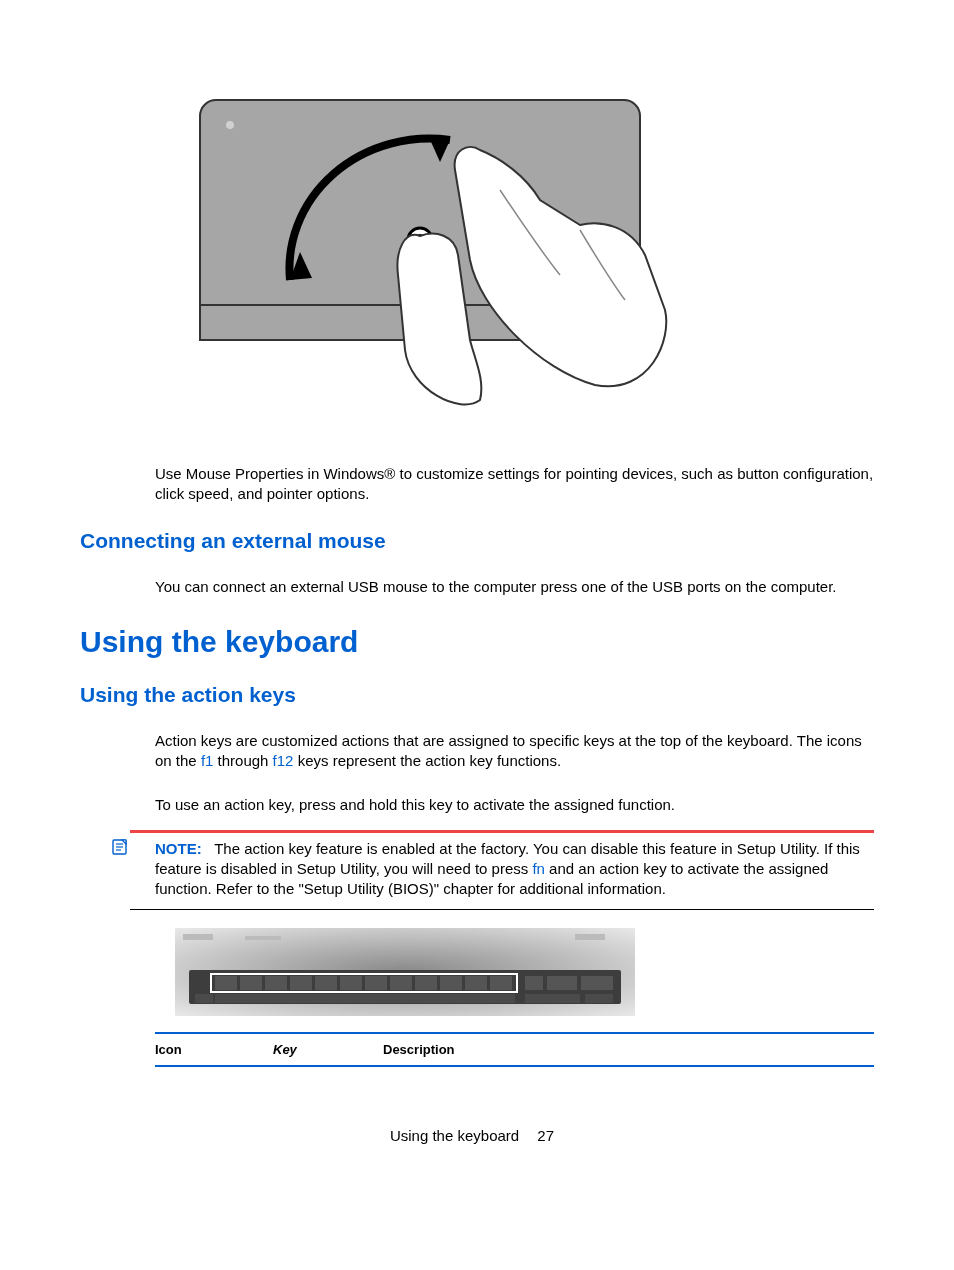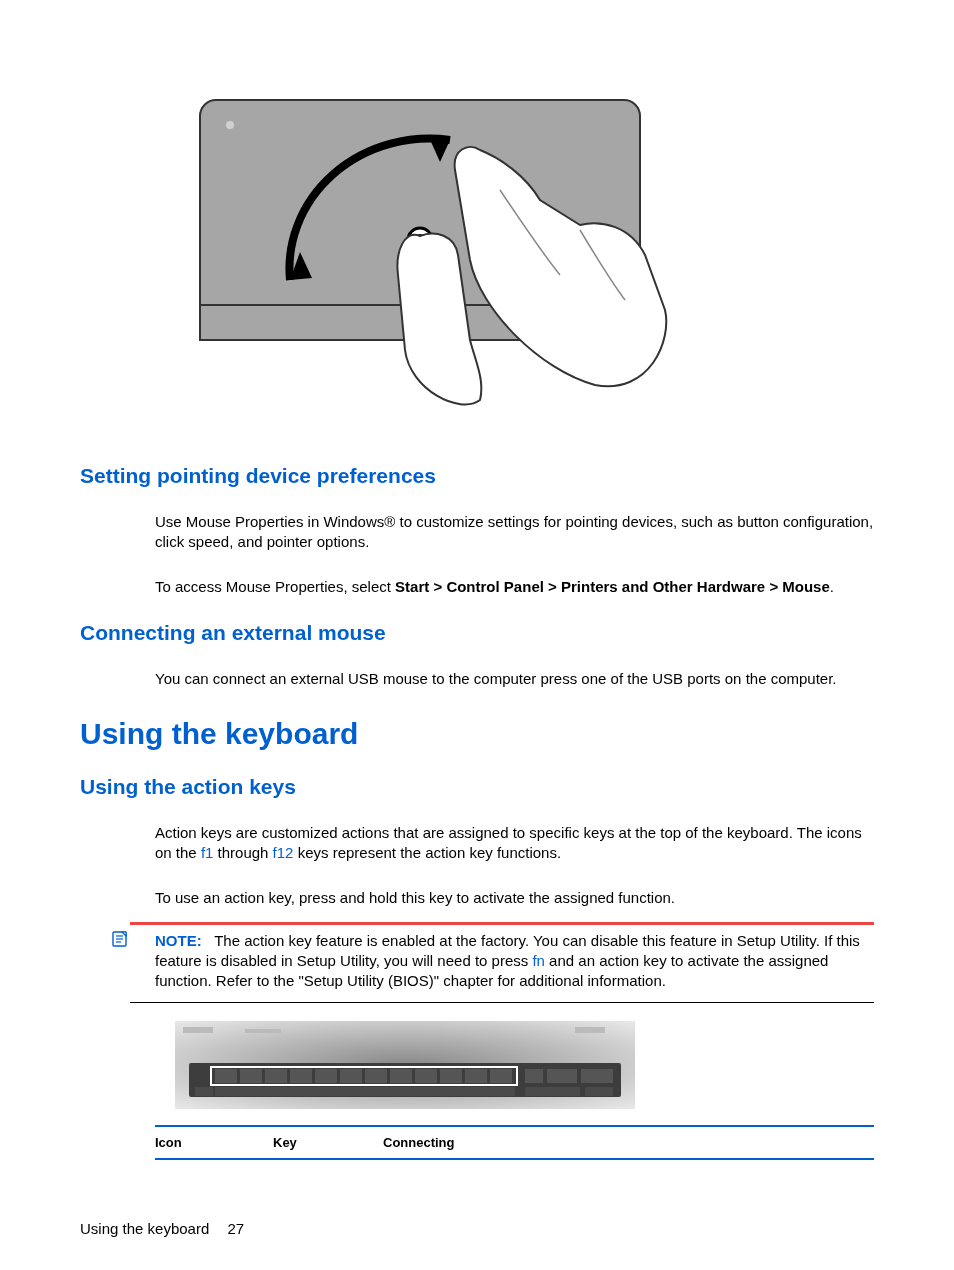--- a/index.html
+++ b/index.html
@@ -62,25 +62,25 @@
   .table-header {
     border-top: 2px solid #0060d0;
     border-bottom: 2px solid #0060d0;
     margin: 12px 0 0 75px;
     padding: 8px 0;
     display: flex;
     font-size: 13px;
     font-weight: bold;
   }
   .th-icon { width: 118px; }
-  .th-key { width: 110px; }
+  .th-key { width: 110px; font-style: italic; }
   .th-desc { flex: 1; }
   .footer {
     margin-top: 60px;
-    text-align: left;
+    text-align: center;
     padding-right: 10px;
     font-size: 15px;
   }
   .footer .page-num { margin-left: 14px; }
   .kbd-image-wrap {
     margin: 18px 0 10px 95px;
   }
 </style>
 </head>
 <body>
@@ -121,25 +121,21 @@
                L 465 175
                C 450 145, 420 140, 400 145
                L 360 120
                C 345 95, 320 78, 300 70 Z" fill="#fff" stroke="#333" stroke-width="2"></path>
 
       <path d="M 320 110 C 340 140, 360 170, 380 195" fill="none" stroke="#888" stroke-width="1.5"></path>
       <path d="M 400 150 C 415 175, 430 200, 445 220" fill="none" stroke="#888" stroke-width="1.5"></path>
     </svg>
   </div>
 
-  <h2 class="section-heading">Setting pointing device preferences</h2>
   <p class="body-text">Use Mouse Properties in Windows® to customize settings for pointing devices, such as button configuration, click speed, and pointer options.</p>
-  <p class="body-text">
-    <span>To access Mouse Properties, select </span><b>Start &gt; Control Panel &gt; Printers and Other Hardware &gt; Mouse</b><span>.</span>
-  </p>
 
   <h2 class="section-heading">Connecting an external mouse</h2>
   <p class="body-text">You can connect an external USB mouse to the computer press one of the USB ports on the computer.</p>
 
   <h1 class="main-heading">Using the keyboard</h1>
 
   <h2 class="section-heading">Using the action keys</h2>
   <p class="body-text">
     <span>Action keys are customized actions that are assigned to specific keys at the top of the keyboard. The icons on the </span><span class="key-ref">f1</span><span> through </span><span class="key-ref">f12</span><span> keys represent the action key functions.</span>
   </p>
@@ -204,21 +200,21 @@
 
       <rect x="8" y="6" width="30" height="6" fill="#bbb"></rect>
       <rect x="70" y="8" width="36" height="4" fill="#bbb"></rect>
       <rect x="400" y="6" width="30" height="6" fill="#bbb"></rect>
     </svg>
   </div>
 
   <div class="table-header">
     <div class="th-icon">Icon</div>
     <div class="th-key">Key</div>
-    <div class="th-desc">Connecting</div>
+    <div class="th-desc">Description</div>
   </div>
 
   <div class="footer">
     <span>Using the keyboard</span>
     <span class="page-num">27</span>
   </div>
 
 </div>
 
 </body></html>

